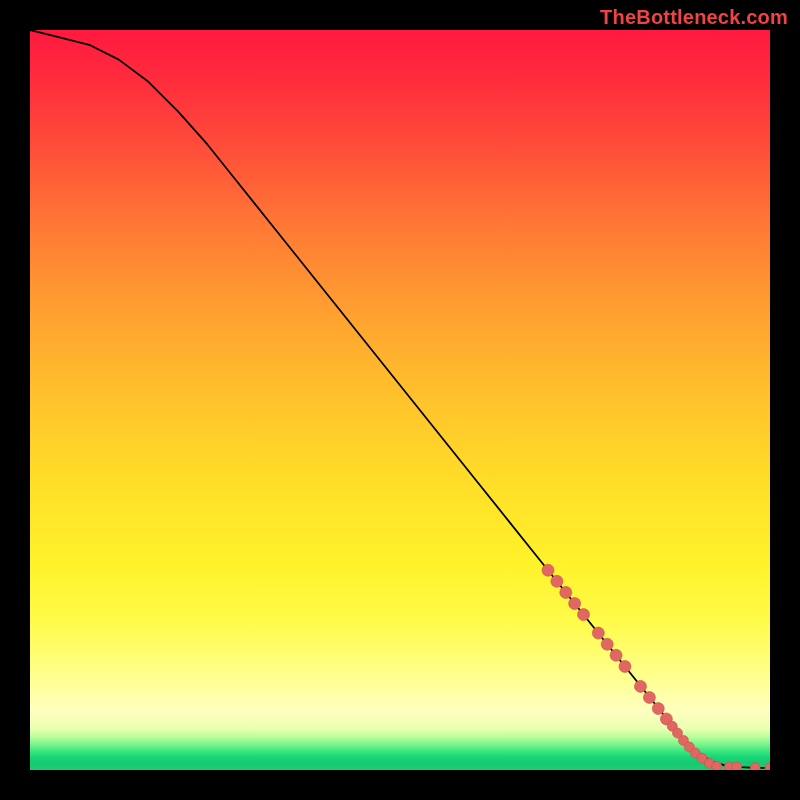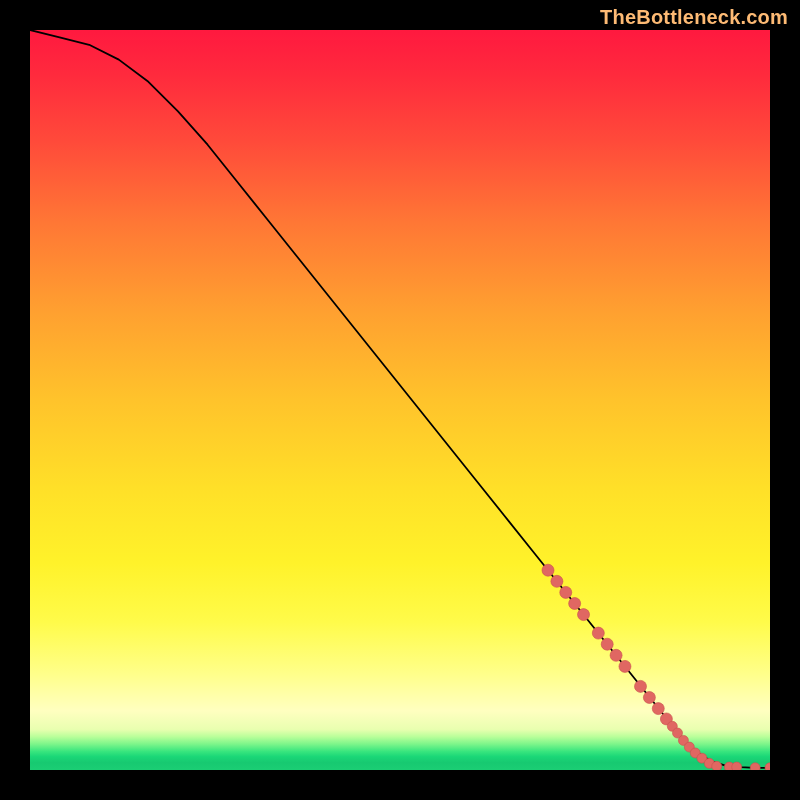--- a/index.html
+++ b/index.html
@@ -66,21 +66,21 @@
   }
   .marker {
     fill: #e06762;
     stroke: #c9514c;
     stroke-width: 0.6;
   }
   .watermark {
     position: absolute;
     top: 6px;
     right: 12px;
-    color: #fdba74;
+    color: #ef4444;
     font-size: 20px;
     font-weight: 600;
     letter-spacing: 0.2px;
     user-select: none;
   }
 </style>
 </head>
 <body>
 
 <div class="frame">

